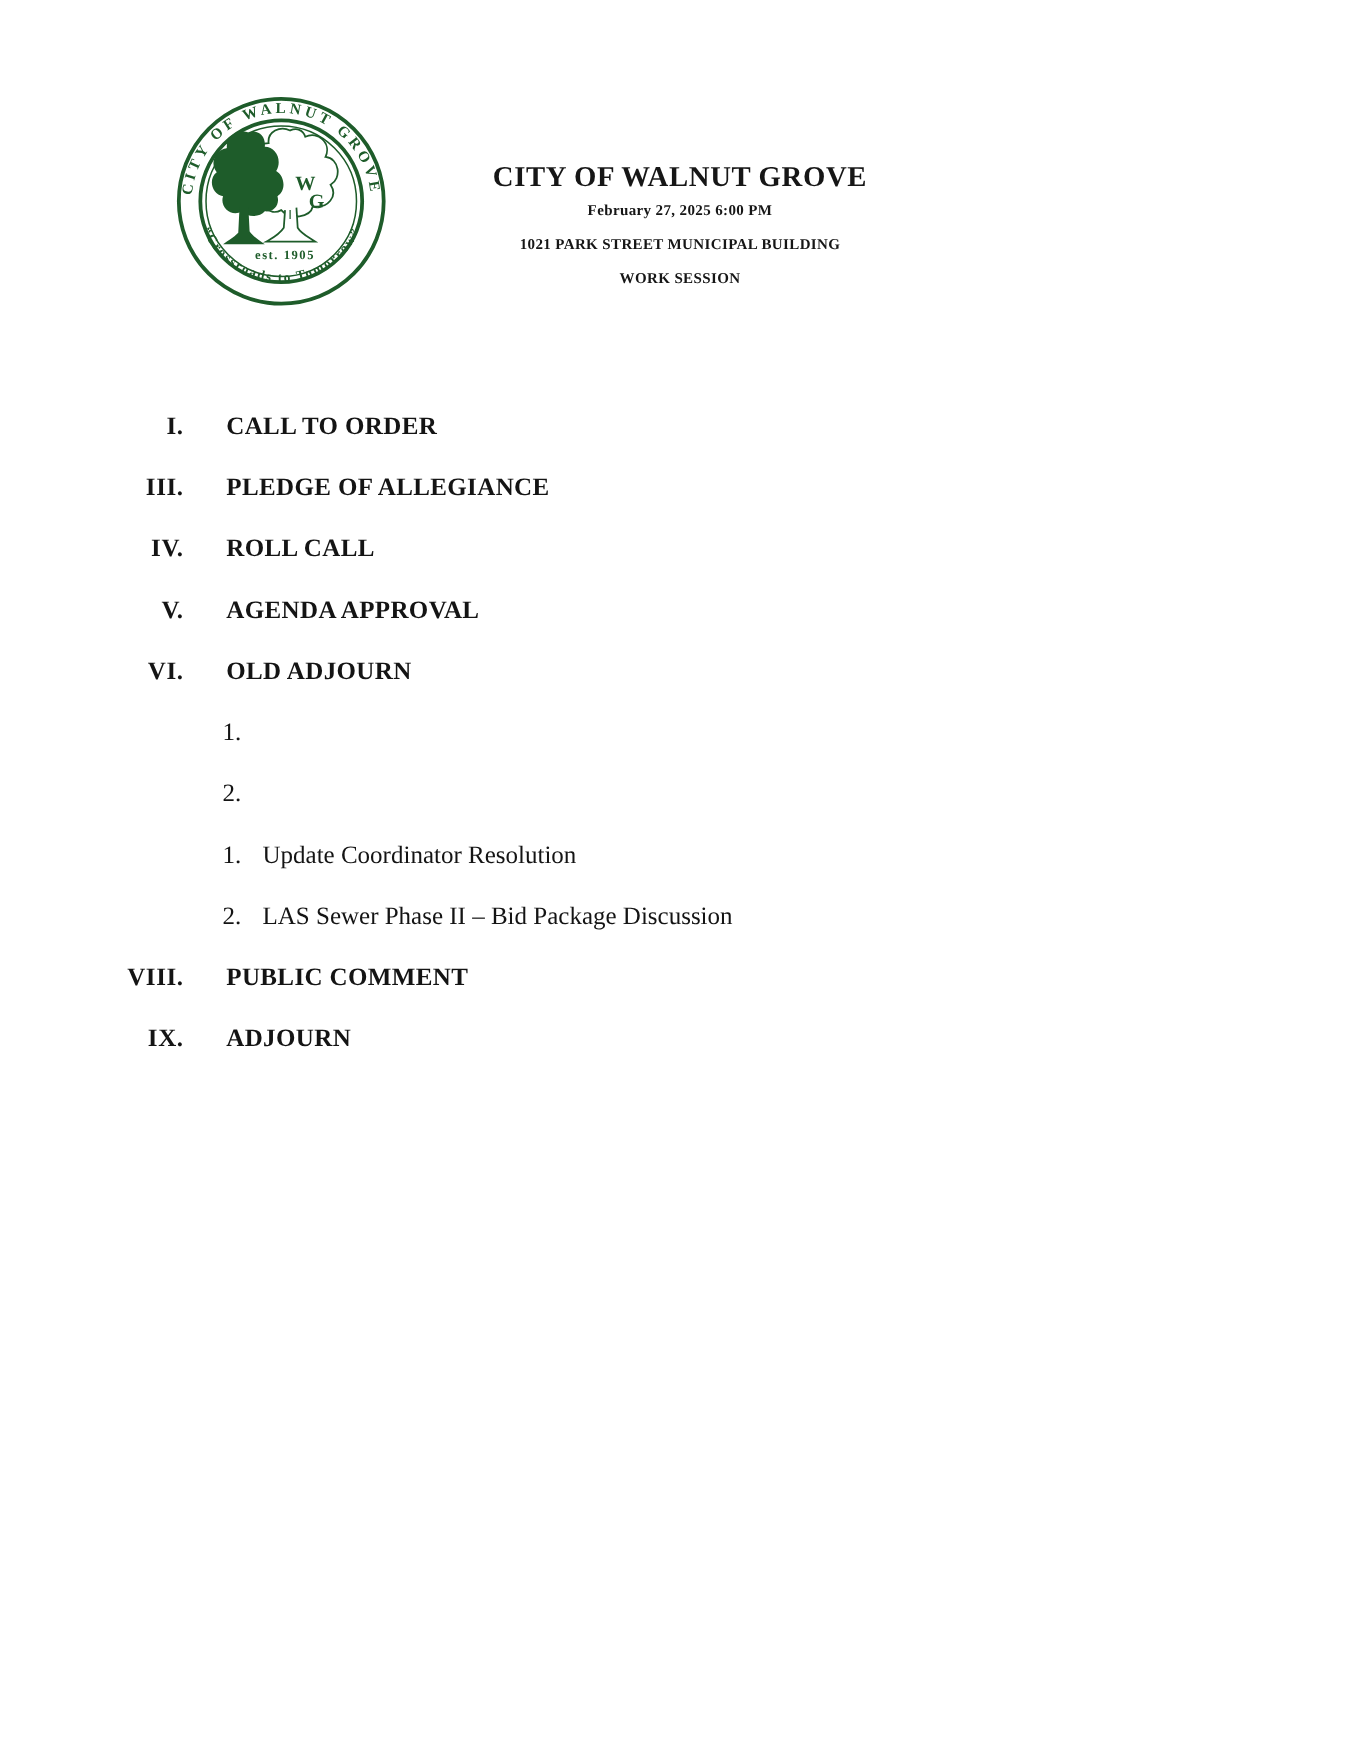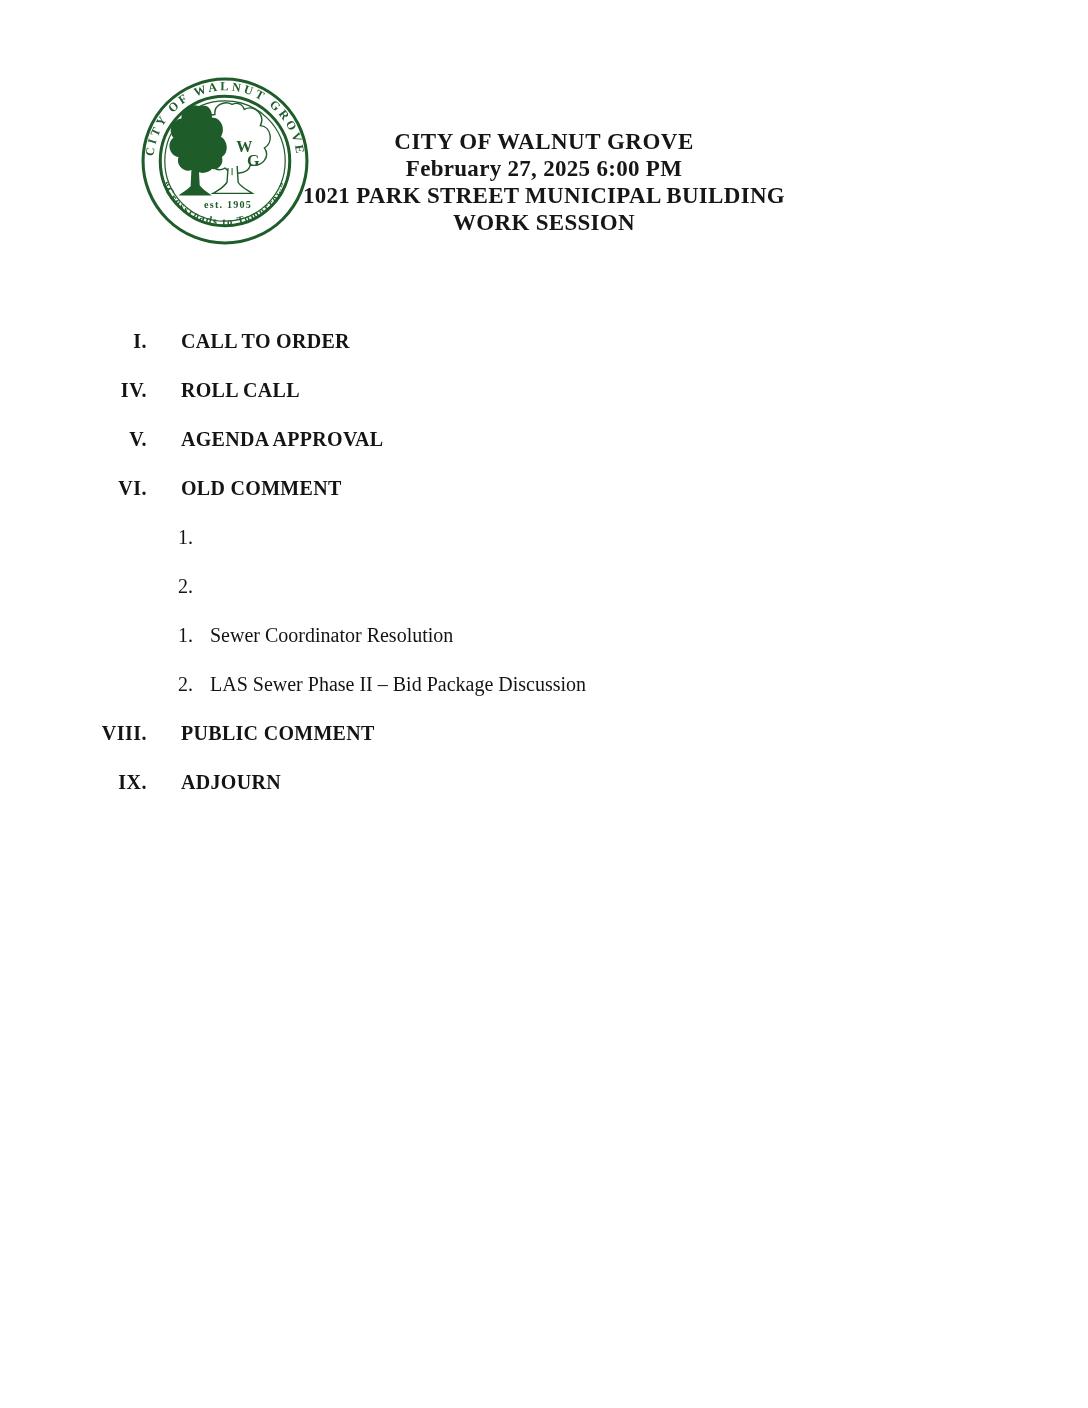--- a/index.html
+++ b/index.html
@@ -33,21 +33,21 @@
     text-align: center;
     font-weight: bold;
     color: #161616;
   }
   .header-title {
     font-size: 23px;
     line-height: 27px;
     letter-spacing: 0.5px;
   }
   .header-line {
-    font-size: 23px;
+    font-size: 12px;
     line-height: 27px;
     letter-spacing: 0.3px;
   }
 
   
   .agenda {
     position: absolute;
     left: 0;
     top: 317px;
     width: 1088px;
@@ -141,48 +141,52 @@
   </div>
 
   <div class="agenda">
 
     <div class="row main">
       <span class="num">I.</span>
       <span class="label">CALL TO ORDER</span>
     </div>
 
 
+    <div class="row main">
+      <span class="num">III.</span>
+      <span class="label">PLEDGE OF ALLEGIANCE</span>
+    </div>
 
     <div class="row main">
       <span class="num">IV.</span>
       <span class="label">ROLL CALL</span>
     </div>
 
     <div class="row main">
       <span class="num">V.</span>
       <span class="label">AGENDA APPROVAL</span>
     </div>
 
     <div class="row main">
       <span class="num">VI.</span>
-      <span class="label">OLD COMMENT</span>
+      <span class="label">OLD ADJOURN</span>
     </div>
 
     <div class="row sub">
       <span class="subnum">1.</span>
     </div>
 
     <div class="row sub">
       <span class="subnum">2.</span>
     </div>
 
 
     <div class="row sub">
       <span class="subnum">1.</span>
-      <span class="subtext">Sewer Coordinator Resolution</span>
+      <span class="subtext">Update Coordinator Resolution</span>
     </div>
 
     <div class="row sub">
       <span class="subnum">2.</span>
       <span class="subtext">LAS Sewer Phase II – Bid Package Discussion</span>
     </div>
 
     <div class="row main">
       <span class="num">VIII.</span>
       <span class="label">PUBLIC COMMENT</span>

